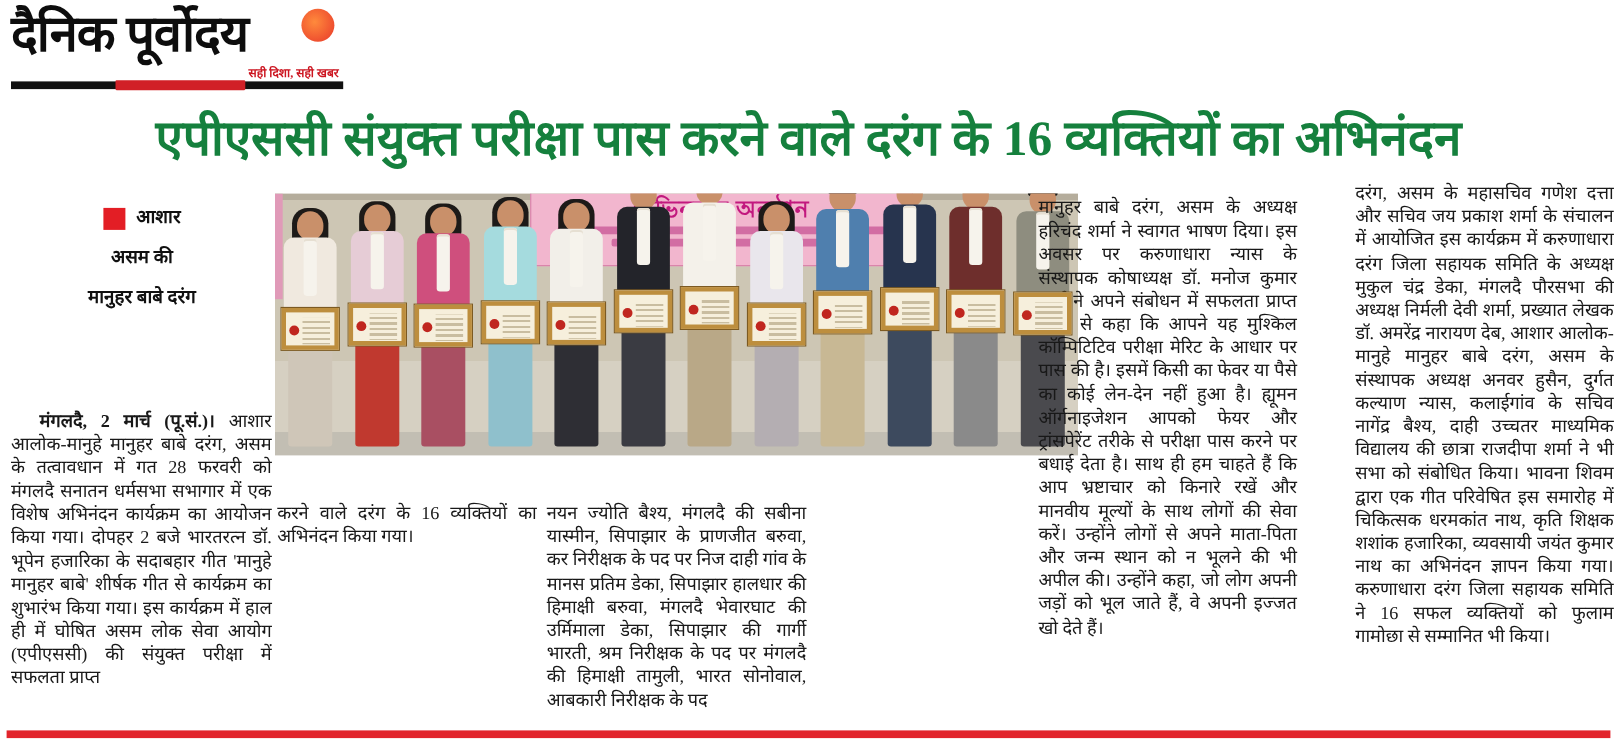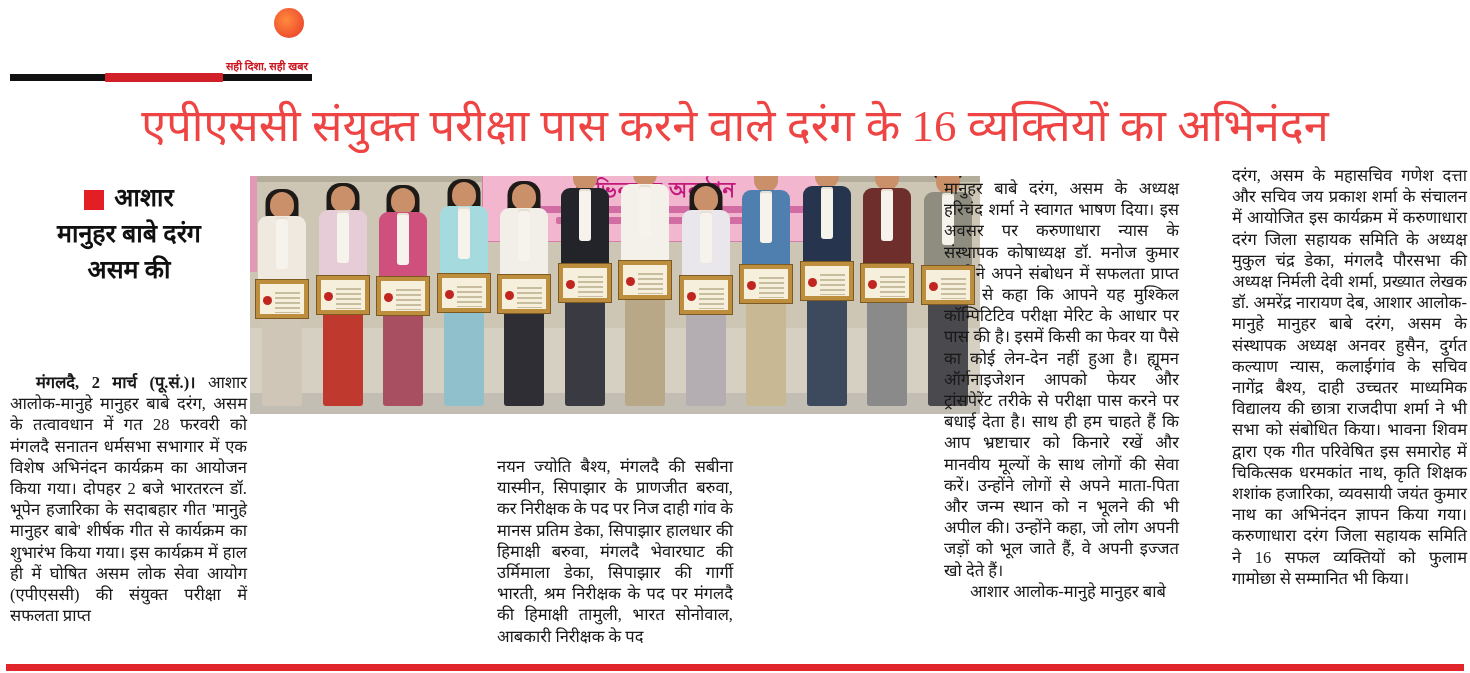--- a/index.html
+++ b/index.html
@@ -32,28 +32,28 @@
     position:absolute; left:0; top:72px; width:302px; height:7px; background:#111;
   }
   .mast-ribbon {
     position:absolute; left:95px; top:71px; width:118px; height:9px;
     background:#d12027; border-radius:1px;
   }
 
   
   .headline {
     position:absolute; left:30px; top:94px; width:1410px; height:64px;
-    text-align:center; font-size:45px; font-weight:normal; color:#ef4444;
+    text-align:center; font-size:45px; font-weight:bold; color:#15803d;
     line-height:64px; white-space:nowrap;
   }
 
   
   .kicker {
     position:absolute; left:10px; top:180px; width:238px;
-    text-align:center; font-weight:bold; font-size:25px; line-height:36px; color:#101010;
+    text-align:center; font-weight:bold; font-size:17px; line-height:36px; color:#101010;
   }
   .kicker .bullet {
     display:inline-block; width:20px; height:20px; background:#e31e25;
     margin-right:10px; vertical-align:middle;
   }
 
   
   .col { position:absolute; font-size:16.5px; line-height:21.2px; text-align:justify; color:#181818; }
   .col p.indent { text-indent:26px; }
   .col .bold { font-weight:bold;margin-top:24px; }
@@ -111,31 +111,32 @@
              height:24px; background:repeating-linear-gradient(#f6efdc 0 3px, #c9bda0 3px 5px); }
 
   
   .bottom-bar { position:absolute; left:6px; right:6px; top:664px; height:7px; background:#e2242b; }
 </style>
 </head>
 <body>
 
 <div class="masthead">
   <div class="sun"></div>
+  <div class="mast-title">दैनिक पूर्वोदय</div>
   <div class="mast-tagline">सही दिशा, सही खबर</div>
   <div class="mast-rule"></div>
   <div class="mast-ribbon"></div>
 </div>
 
 <div class="headline">एपीएससी संयुक्त परीक्षा पास करने वाले दरंग के 16 व्यक्तियों का अभिनंदन</div>
 
 <div class="kicker">
   <div><span class="bullet"></span><span>आशार</span></div>
+  <div>असम की</div>
   <div>मानुहर बाबे दरंग</div>
-  <div>असम की</div>
 </div>
 
 <div class="photo">
   <div class="left-sliver"></div>
   <div class="banner">
     <div class="banner-title">অভিনন্দন অনুষ্ঠান</div>
     <div class="banner-sub s1"></div>
     <div class="banner-sub s2"></div>
   </div>
   <div class="people-row">
@@ -236,31 +237,31 @@
         <div class="p-cert" style="top:98px"></div>
       </div>
     </div>
 </div>
 
 <div class="col col1">
   <p class="indent"><span class="bold">मंगलदै, 2 मार्च (पू.सं.)।</span> <span>आशार आलोक-मानुहे मानुहर बाबे दरंग, असम के तत्वावधान में गत 28 फरवरी को मंगलदै सनातन धर्मसभा सभागार में एक विशेष अभिनंदन कार्यक्रम का आयोजन किया गया। दोपहर 2 बजे भारतरत्न डॉ. भूपेन हजारिका के सदाबहार गीत 'मानुहे मानुहर बाबे' शीर्षक गीत से कार्यक्रम का शुभारंभ किया गया। इस कार्यक्रम में हाल ही में घोषित असम लोक सेवा आयोग (एपीएससी) की संयुक्त परीक्षा में सफलता प्राप्त</span></p>
 </div>
 
 <div class="col col2">
+  <p>करने वाले दरंग के 16 व्यक्तियों का अभिनंदन किया गया।</p>
 </div>
 
 <div class="col col3">
   <p>नयन ज्योति बैश्य, मंगलदै की सबीना यास्मीन, सिपाझार के प्राणजीत बरुवा, कर निरीक्षक के पद पर निज दाही गांव के मानस प्रतिम डेका, सिपाझार हालधार की हिमाक्षी बरुवा, मंगलदै भेवारघाट की उर्मिमाला डेका, सिपाझार की गार्गी भारती, श्रम निरीक्षक के पद पर मंगलदै की हिमाक्षी तामुली, भारत सोनोवाल, आबकारी निरीक्षक के पद</p>
 </div>
 
 <div class="col col4">
 </div>
 
 <div class="col col5">
   <p>मानुहर बाबे दरंग, असम के अध्यक्ष हरिचंद शर्मा ने स्वागत भाषण दिया। इस अवसर पर करुणाधारा न्यास के संस्थापक कोषाध्यक्ष डॉ. मनोज कुमार शर्मा ने अपने संबोधन में सफलता प्राप्त लोगों से कहा कि आपने यह मुश्किल कॉम्पिटिटिव परीक्षा मेरिट के आधार पर पास की है। इसमें किसी का फेवर या पैसे का कोई लेन-देन नहीं हुआ है। ह्यूमन ऑर्गनाइजेशन आपको फेयर और ट्रांसपेरेंट तरीके से परीक्षा पास करने पर बधाई देता है। साथ ही हम चाहते हैं कि आप भ्रष्टाचार को किनारे रखें और मानवीय मूल्यों के साथ लोगों की सेवा करें। उन्होंने लोगों से अपने माता-पिता और जन्म स्थान को न भूलने की भी अपील की। उन्होंने कहा, जो लोग अपनी जड़ों को भूल जाते हैं, वे अपनी इज्जत खो देते हैं।</p>
-  <p class="indent">आशार आलोक-मानुहे मानुहर बाबे</p>
 </div>
 
 <div class="col col6">
   <p>दरंग, असम के महासचिव गणेश दत्ता और सचिव जय प्रकाश शर्मा के संचालन में आयोजित इस कार्यक्रम में करुणाधारा दरंग जिला सहायक समिति के अध्यक्ष मुकुल चंद्र डेका, मंगलदै पौरसभा की अध्यक्ष निर्मली देवी शर्मा, प्रख्यात लेखक डॉ. अमरेंद्र नारायण देब, आशार आलोक-मानुहे मानुहर बाबे दरंग, असम के संस्थापक अध्यक्ष अनवर हुसैन, दुर्गत कल्याण न्यास, कलाईगांव के सचिव नागेंद्र बैश्य, दाही उच्चतर माध्यमिक विद्यालय की छात्रा राजदीपा शर्मा ने भी सभा को संबोधित किया। भावना शिवम द्वारा एक गीत परिवेषित इस समारोह में चिकित्सक धरमकांत नाथ, कृति शिक्षक शशांक हजारिका, व्यवसायी जयंत कुमार नाथ का अभिनंदन ज्ञापन किया गया। करुणाधारा दरंग जिला सहायक समिति ने 16 सफल व्यक्तियों को फुलाम गामोछा से सम्मानित भी किया।</p>
 </div>
 
 <div class="bottom-bar"></div>
 
 </body></html>

